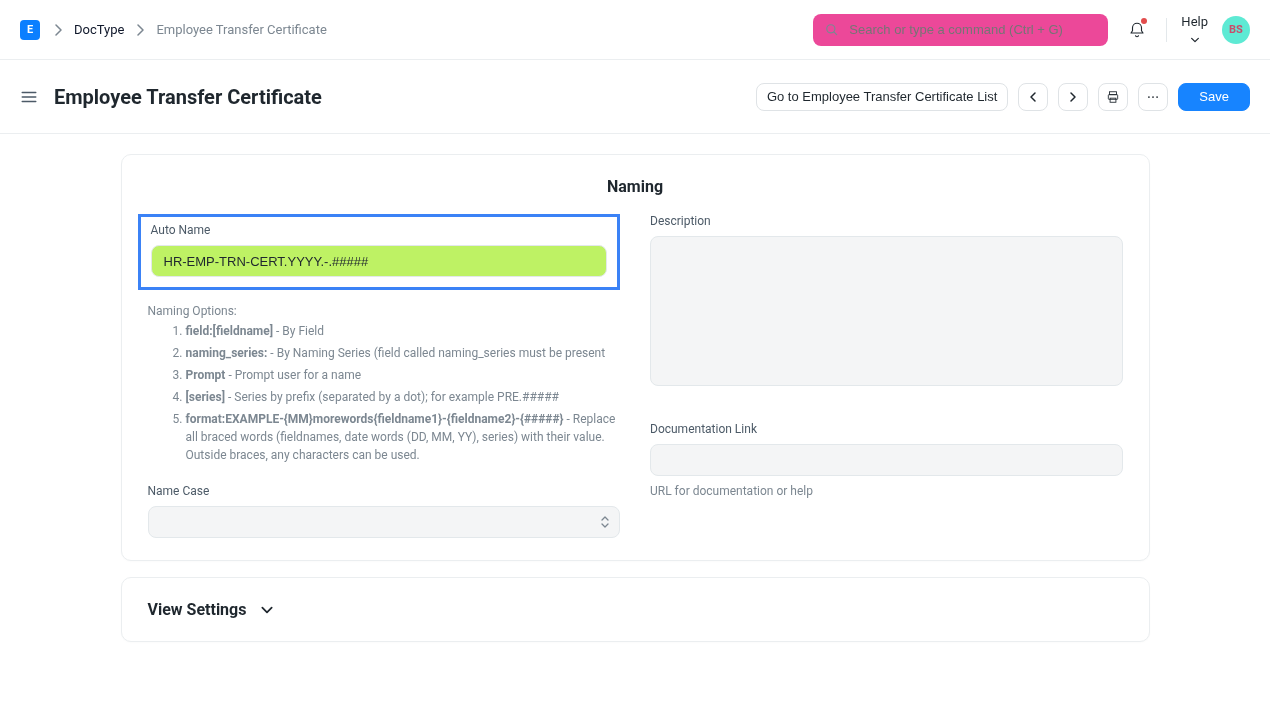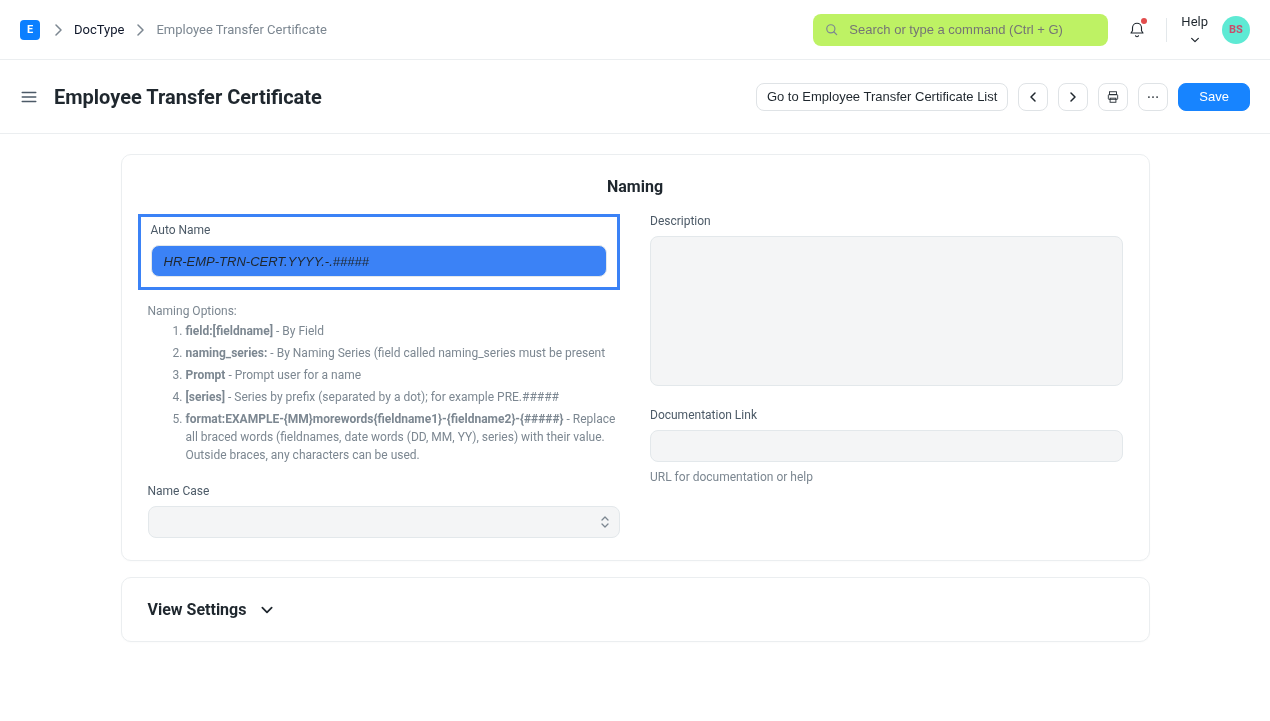--- a/index.html
+++ b/index.html
@@ -35,21 +35,21 @@
       align-items: center;
       gap: 12px;
       font-size: 13px;
     }
     .breadcrumb-item { color: #0f172a; }
     .breadcrumb-current { color: #7c8791; }
     .nav-spacer { flex: 1; }
     .searchbar {
       width: 295px;
       height: 32px;
-      background: #bef264;
+      background: #ec4899;
       border-radius: 8px;
       display: flex;
       align-items: center;
       padding: 0 12px;
       gap: 10px;
       color: #7c8791;
     }
     .searchbar input {
       border: none;
       background: transparent;
@@ -165,21 +165,21 @@
     .field-input {
       height: 32px;
       border: 1px solid #e3e8eb;
       background: #f4f5f6;
       border-radius: 8px;
       padding: 0 12px;
       font-size: 13px;
       color: #1f272e;
       outline: none;
     }
-    .field-input.readonly { background:#3b82f6;font-style:italic; }
+    .field-input.readonly { background:#bef264; }
     .field-textarea {
       min-height: 150px;
       border: 1px solid #e3e8eb;
       background: #f4f5f6;
       border-radius: 8px;
       padding: 10px 12px;
       font-size: 13px;
       outline: none;
       resize: none;
     }
@@ -341,21 +341,21 @@
             <svg width="10" height="14" viewBox="0 0 10 14">
                 <path d="M2 5l3-3 3 3M2 9l3 3 3-3" stroke="#7c8791" fill="none" stroke-width="1.3" stroke-linecap="round" stroke-linejoin="round"></path>
               </svg>
           </span>
         </div>
       </div>
 
       <div class="col">
         <div class="field-label">Description</div>
         <textarea class="field-textarea" style=""></textarea>
-        <div class="field-label" style="margin-top:22px;">Documentation Link</div>
+        <div class="field-label" style="margin-top:36px;">Documentation Link</div>
         <input class="field-input" style="">
         <div class="helper-text">URL for documentation or help</div>
       </div>
     </div>
   </div>
 
 
   <div class="card">
     <div class="collapsible">
       <span class="collapsible-title">View Settings</span>

